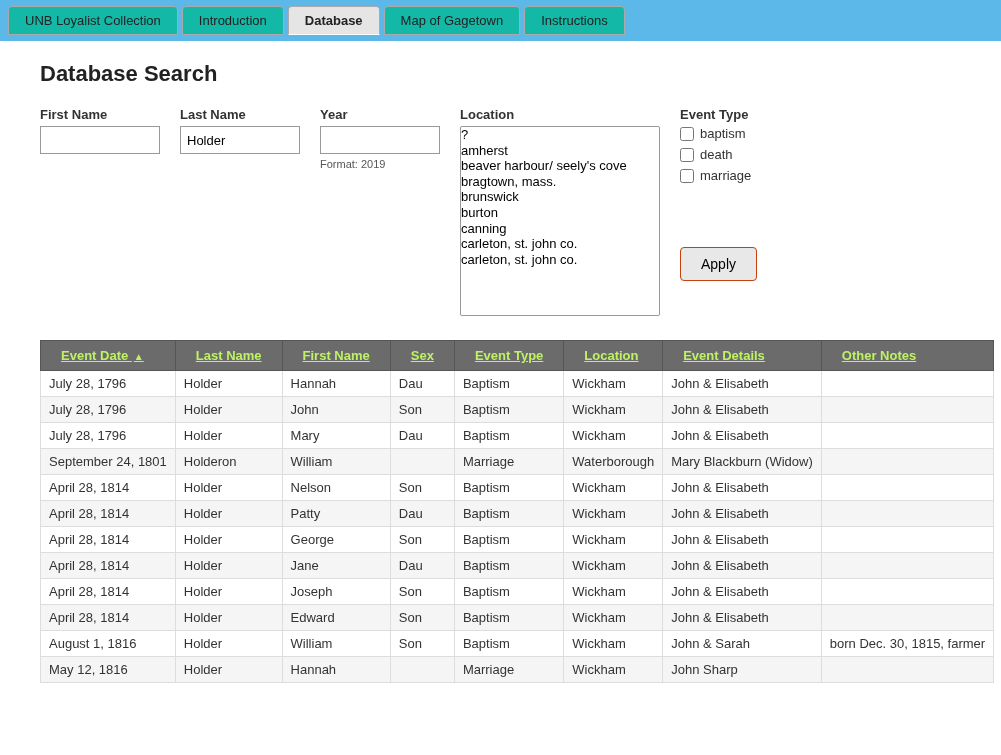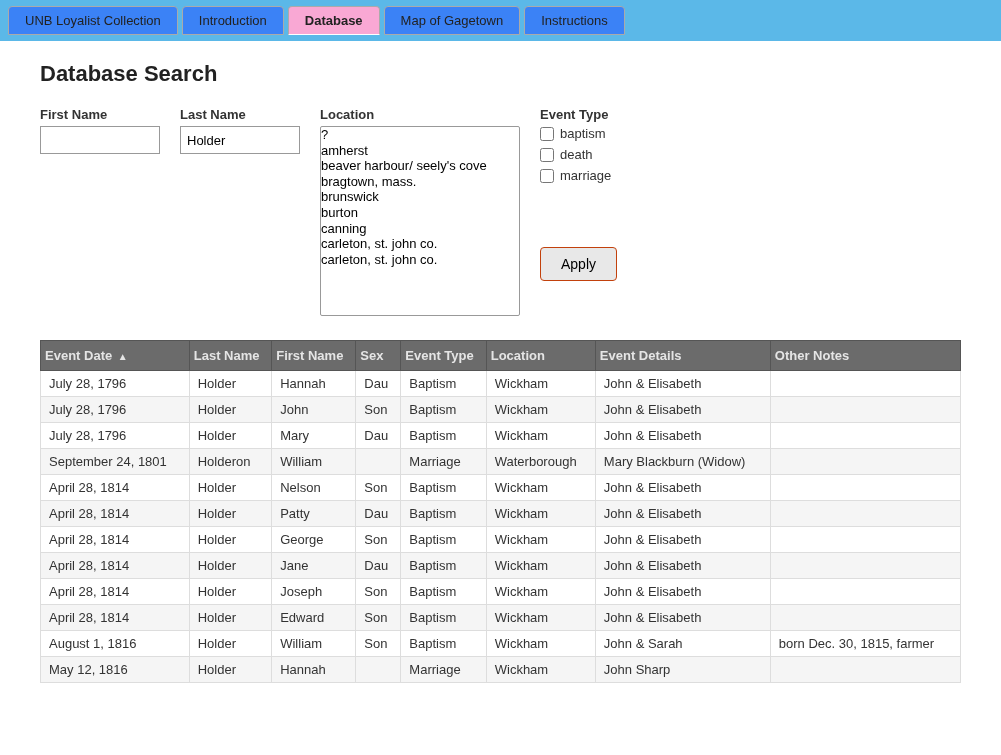--- a/index.html
+++ b/index.html
@@ -7,30 +7,30 @@
 
     
     .nav-bar {
       background: #5bb8e8;
       display: flex;
       align-items: center;
       padding: 6px 8px;
       gap: 4px;
     }
     .nav-tab {
-      background: #3b82f6;
+      background: #14b8a6;
       border: 1px solid #aaa;
       border-radius: 4px 4px 0 0;
       padding: 6px 16px;
       cursor: pointer;
       font-size: 13px;
       color: #222;
     }
     .nav-tab.active {
-      background: #f9a8d4;
+      background: #e5e5e5;
       border-bottom: 1px solid #fff;
       font-weight: bold;
     }
 
     
     .main-content {
       padding: 20px 40px;
     }
 
     .page-title {
@@ -128,25 +128,26 @@
 
     
     .results-table {
       width: 100%;
       border-collapse: collapse;
       font-size: 13px;
     }
 
     .results-table th {
       background: #6b6b6b;
-      color: #e5e5e5;
-      padding: 7px 4px;
+      color: #bef264;
+      padding: 7px 20px;
       text-align: left;
       border: 1px solid #555;
       white-space: nowrap;
+      text-decoration: underline;
     }
 
     .results-table td {
       padding: 5px 8px;
       border: 1px solid #ddd;
       white-space: nowrap;
     }
 
     .results-table tr:nth-child(even) td {
       background: #f5f5f5;
@@ -192,20 +193,25 @@
     <div class="form-group">
       <label>First Name</label>
       <input type="text" class="first-name-input" value="" style="">
     </div>
 
     <div class="form-group">
       <label>Last Name</label>
       <input type="text" class="last-name-input" value="Holder" style="">
     </div>
 
+    <div class="form-group">
+      <label>Year</label>
+      <input type="text" class="year-input" value="" style="">
+      <span class="year-format">Format: 2019</span>
+    </div>
 
 
     <div class="location-group">
       <label>Location</label>
       <select class="location-select" multiple="">
       <option value="?">?</option>
           <option value="amherst">amherst</option>
           <option value="beaver harbour/ seely's cove">beaver harbour/ seely's cove</option>
           <option value="bragtown, mass.">bragtown, mass.</option>
           <option value="brunswick">brunswick</option>

